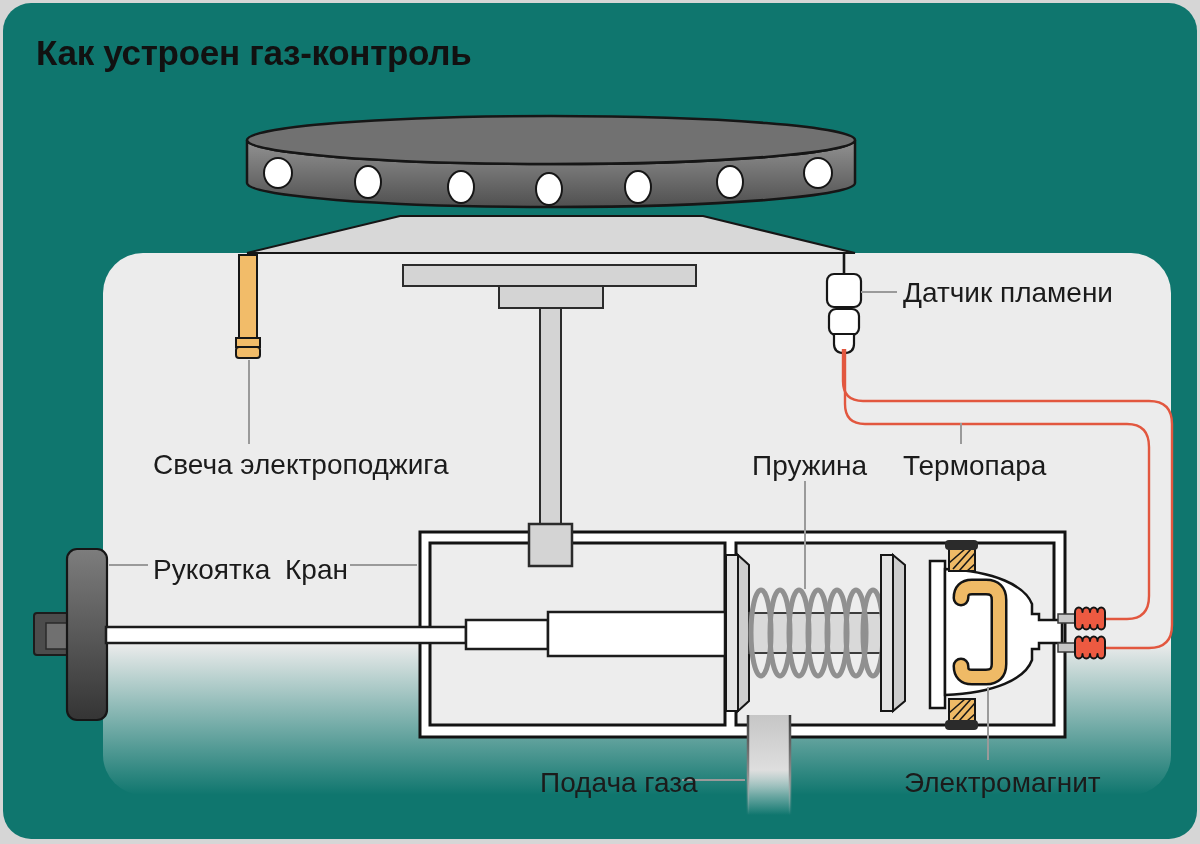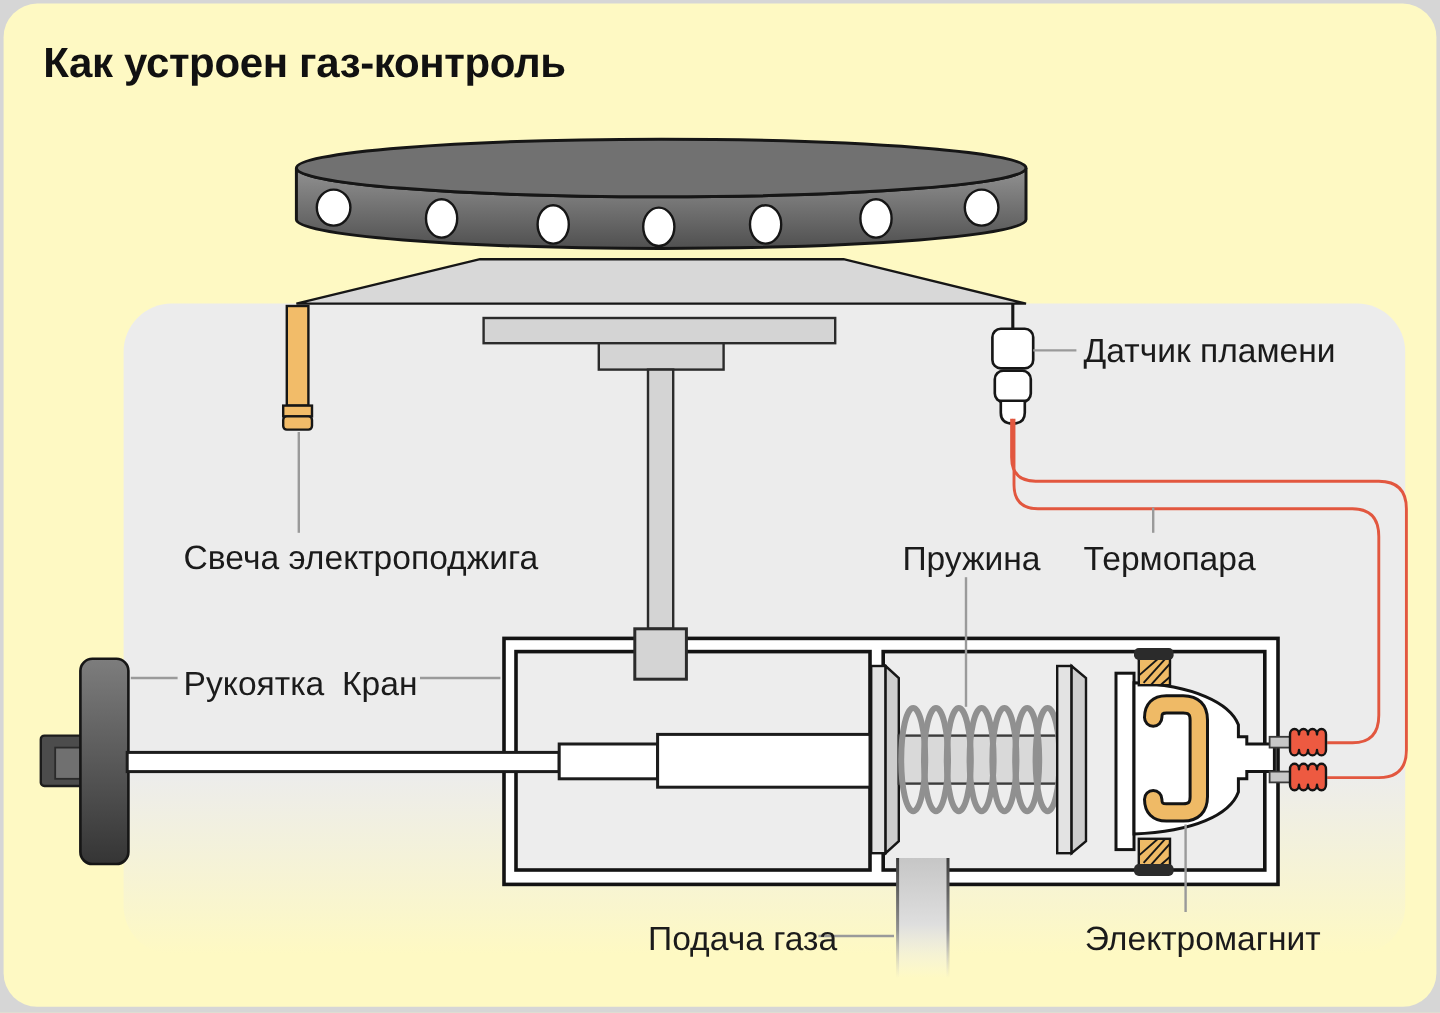--- a/index.html
+++ b/index.html
@@ -6,21 +6,21 @@
   body{
     width:1200px;height:844px;
     background:#d6d6d6;
     font-family:"Liberation Sans", sans-serif;
     position:relative;
     overflow:hidden;
   }
   .card{
     position:absolute;
     left:3px;top:3px;right:3px;bottom:5px;
-    background:#fef9c3;
+    background:#0f766e;
     border-radius:28px;
   }
   .page-title{
     position:absolute;
     left:33px;top:30px;
     margin:0;
     font-size:35px;
     font-weight:700;
     color:#111111;
     letter-spacing:-0.3px;

